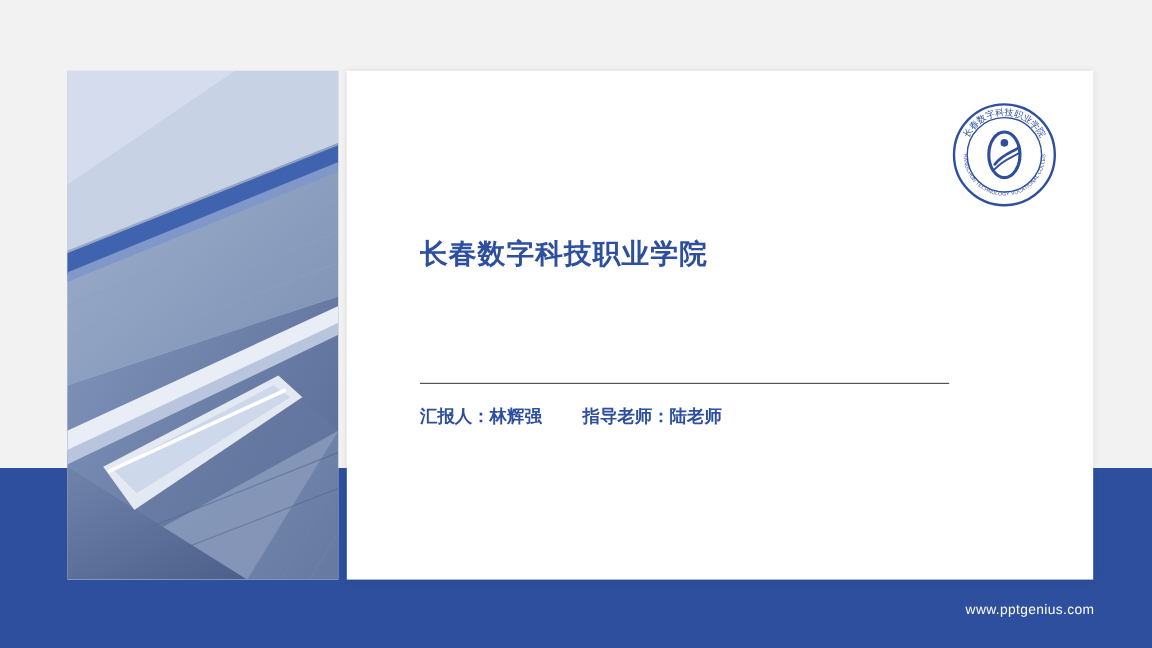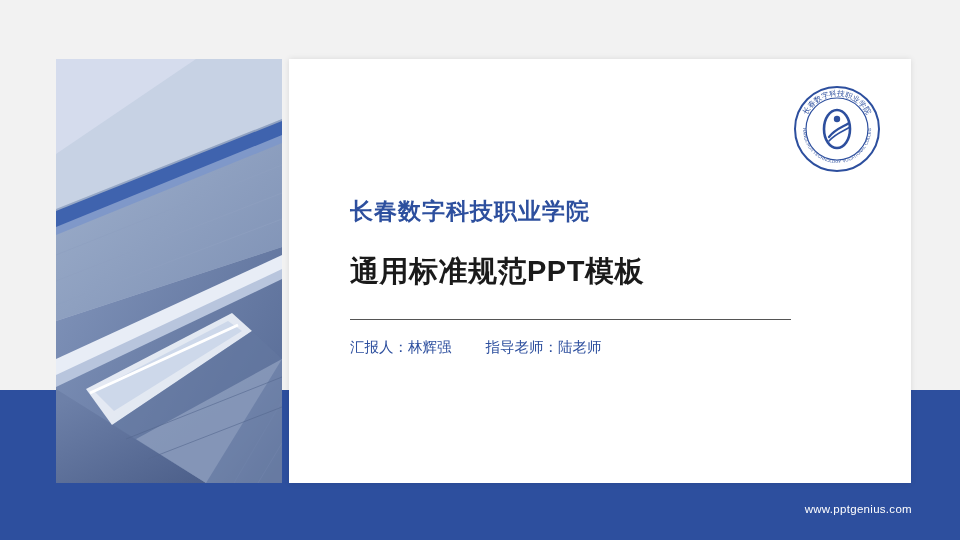--- a/index.html
+++ b/index.html
@@ -88,20 +88,21 @@
     height: 1px;
     background: #555555;
   }
   .meta {
     position: absolute;
     left: 350px;
     top: 338px;
     font-size: 14.5px;
     color: #2d4f9e;
     white-space: nowrap;
+    font-weight: bold;
   }
   .meta .gap {
     display: inline-block;
     width: 34px;
   }
   
   .logo {
     position: absolute;
     left: 793px;
     top: 85px;
@@ -211,21 +212,20 @@
       <g>
         <ellipse cx="44" cy="44" rx="13" ry="19" fill="none" stroke="#2d4f9e" stroke-width="2.6"></ellipse>
         <path d="M 36 52 C 42 44 50 42 56 38" stroke="#2d4f9e" stroke-width="2.2" fill="none" stroke-linecap="round"></path>
         <path d="M 36 56 C 43 48 51 46 57 42" stroke="#2d4f9e" stroke-width="1.6" fill="none" stroke-linecap="round"></path>
         <circle cx="44" cy="34" r="3.2" fill="#2d4f9e"></circle>
       </g>
     </svg>
   </div>
 
   <div class="title-cn">长春数字科技职业学院</div>
-  <div class="title-main">通用标准规范PPT模板</div>
   <div class="divider"></div>
 
   <div class="meta">
     <span>汇报人：</span><span>林辉强</span><span class="gap"></span><span>指导老师：</span><span>陆老师</span>
   </div>
 
   <div class="footer-url">www.pptgenius.com</div>
 
 </div>
 

